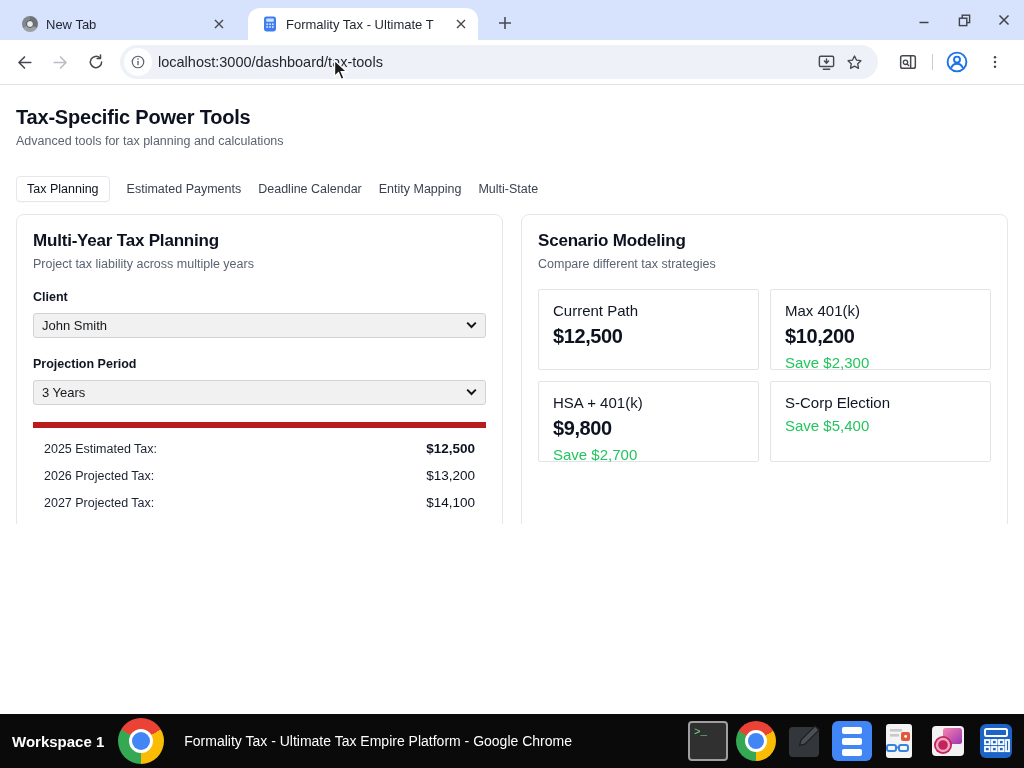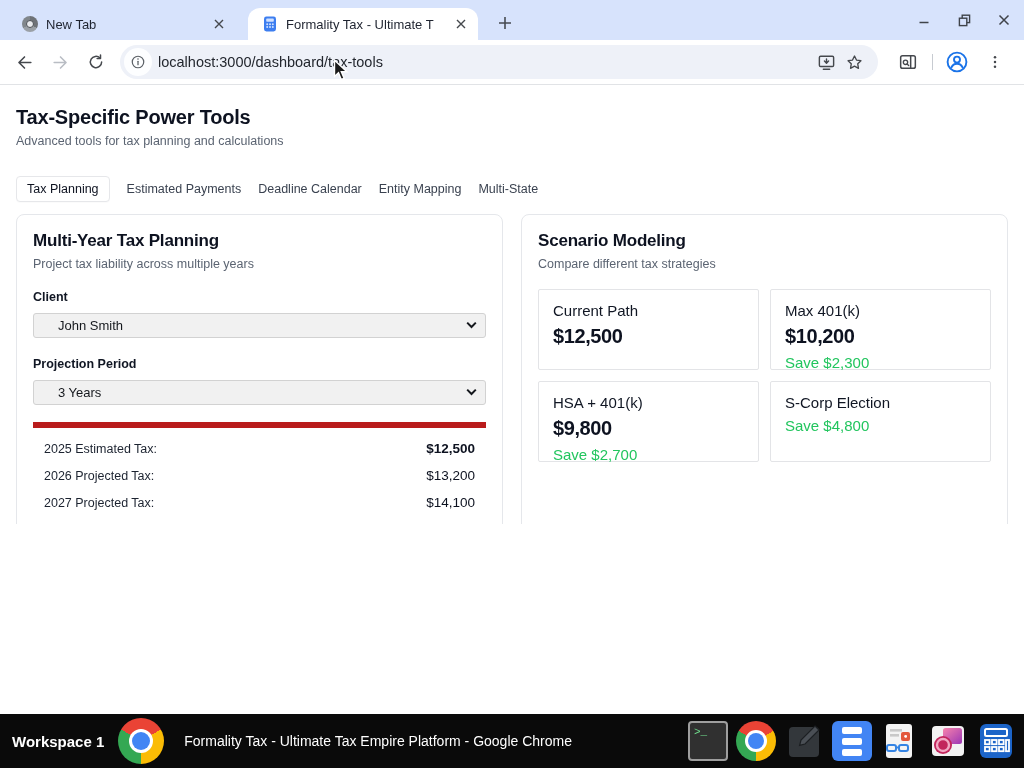--- a/index.html
+++ b/index.html
@@ -40,21 +40,21 @@
 
   .cards { display:grid; grid-template-columns:1fr 1fr; gap:18px; margin-top:12px; }
   .card { border:1px solid #e5e7eb; border-radius:8px; background:#fff; padding:16px; height:322px; }
   .card-title { font-size:17px; font-weight:700; color:#0d1220; letter-spacing:-.2px; }
   .card-sub { font-size:12.5px; color:#5b6472; margin-top:6px; }
 
   .fld-label { margin-top:19px; font-size:12.5px; font-weight:600; color:#101623; }
   .select-wrap { position:relative; margin-top:9px; }
   select { width:100%; height:25px; appearance:none; -webkit-appearance:none;
     font-family:"Liberation Sans","DejaVu Sans",sans-serif; font-size:13px; color:#15181d;
-    background:#f1f1f1; border:1px solid #d2d2d2; border-radius:3px; padding:0 28px 0 24px; }
+    background:#f1f1f1; border:1px solid #d2d2d2; border-radius:3px; padding:0 28px 0 8px; }
   .select-chev { position:absolute; right:9px; top:8px; pointer-events:none; }
 
   .summary { margin-top:17px; border-top:6px solid #b91c1c; padding:13px 11px 0; }
   .srow { display:flex; justify-content:space-between; align-items:center; margin-bottom:12px; }
   .srow-label { font-size:12.5px; color:#1c2330; }
   .srow-val { font-size:13.5px; font-weight:500; color:#0d1220; }
   .srow:first-child .srow-val { font-weight:700; }
   .gen-btn { display:block; margin:22px auto 0; background:none; border:none; font-family:inherit;
     font-size:13px; font-weight:500; color:#101623; cursor:pointer; }
 
@@ -283,21 +283,21 @@
           <div class="sc-amount">$10,200</div>
           <div class="sc-save">Save $2,300</div>
         </div>
         <div class="sc-tile">
           <div class="sc-name">HSA + 401(k)</div>
           <div class="sc-amount">$9,800</div>
           <div class="sc-save">Save $2,700</div>
         </div>
         <div class="sc-tile">
           <div class="sc-name">S-Corp Election</div>
-          <div class="sc-save">Save $4,800</div>
+          <div class="sc-save">Save $5,400</div>
         </div>
       </div>
     </div>
   </div>
 </div>
 
 <div class="taskbar">
   <span class="ws-label">Workspace 1</span>
   <span class="task-chrome"></span>
   <span class="task-title">Formality Tax - Ultimate Tax Empire Platform - Google Chrome</span>

